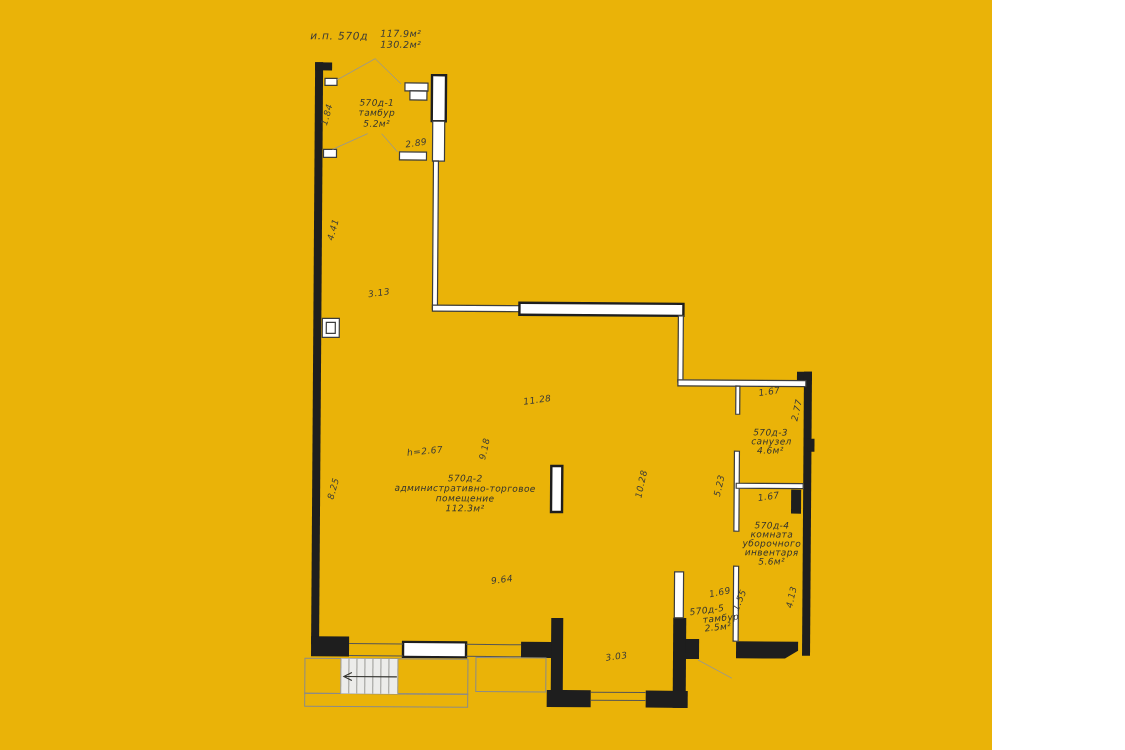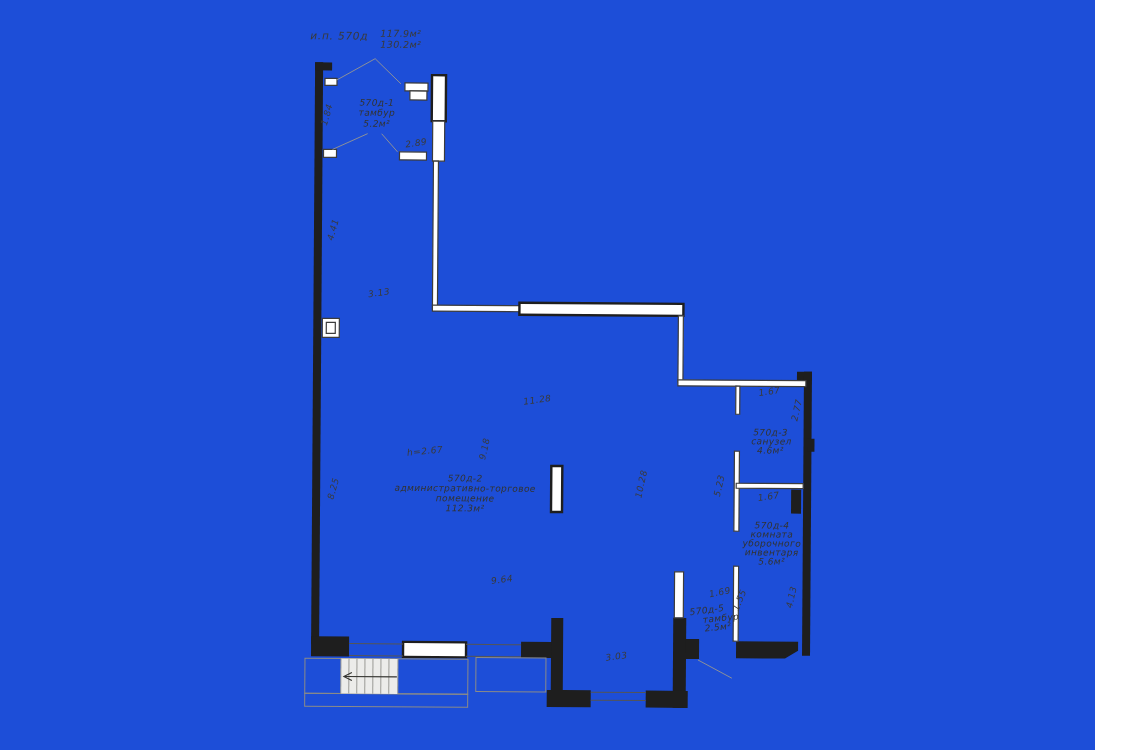--- a/index.html
+++ b/index.html
@@ -1,16 +1,16 @@
 <!DOCTYPE html>
 <html><head>
 <meta charset="utf-8">
 <style>
   html,body{margin:0;padding:0;background:#ffffff;}
-  .page{position:relative;width:1095px;height:750px;background:#1d4ed8;overflow:hidden;
+  .page{position:relative;width:992px;height:750px;background:#eab308;overflow:hidden;
         font-family:"DejaVu Sans",sans-serif;}
   svg{position:absolute;left:0;top:0;}
   .wall{fill:#1e1e1e;stroke:none;}
   .wallout{fill:#ffffff;stroke:#1e1e1e;stroke-width:2.4;}
   .thin{fill:#ffffff;stroke:#3c3c3c;stroke-width:1.2;}
   .thinline{stroke:#555;stroke-width:1;fill:none;}
   .porch{stroke:#8b8b88;stroke-width:1;fill:none;}
   .tread{stroke:#9a9a96;stroke-width:1;}
   .leader{stroke:#979792;stroke-width:0.9;fill:none;}
   .dim{font:italic 9px "DejaVu Sans",sans-serif;fill:#3a3a38;letter-spacing:0.5px;}

